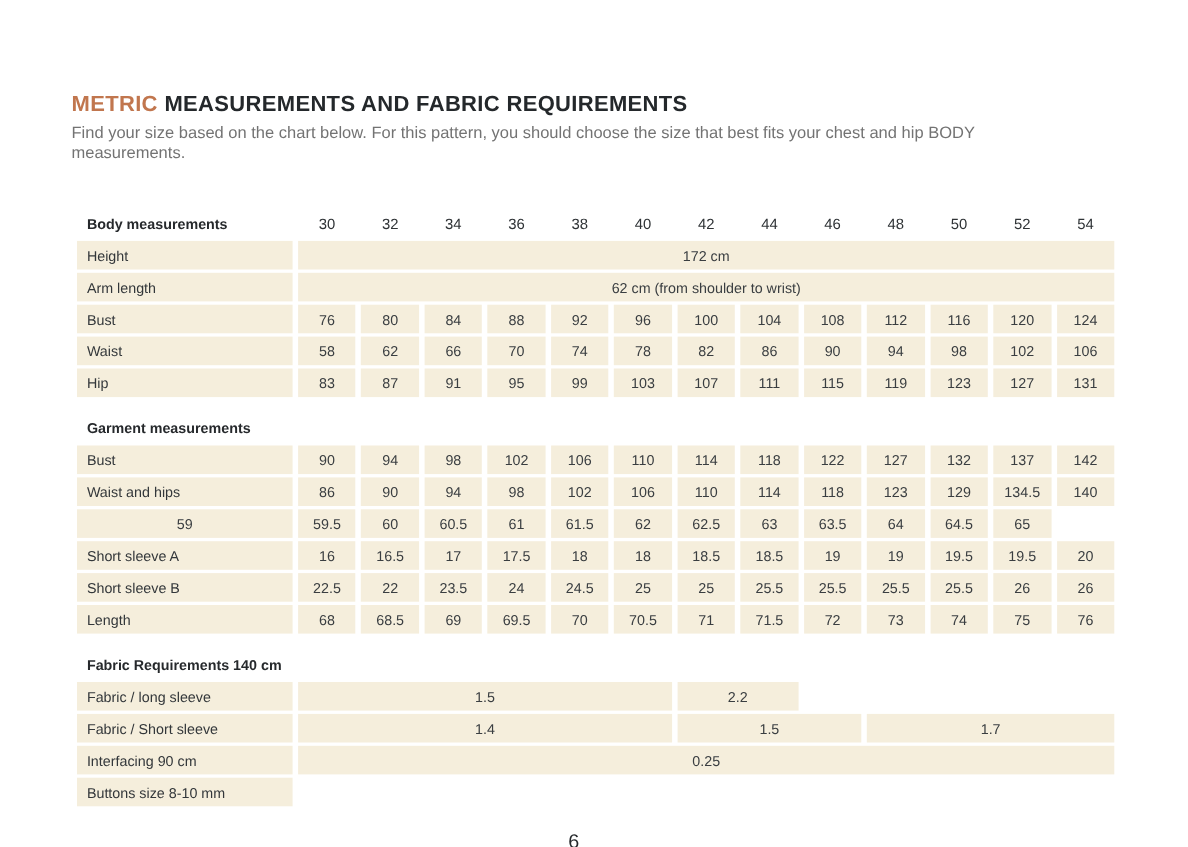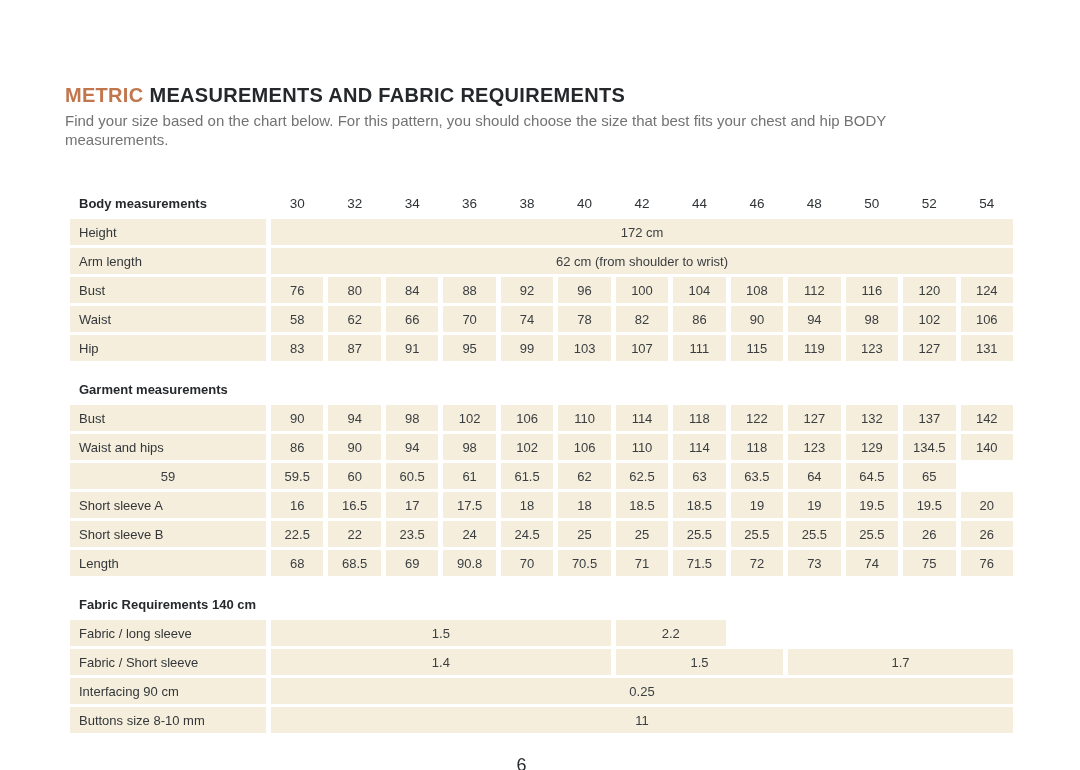--- a/index.html
+++ b/index.html
@@ -263,21 +263,21 @@
         <div class="t-cell">25.5</div>
         <div class="t-cell">25.5</div>
         <div class="t-cell">26</div>
         <div class="t-cell">26</div>
       </div>
       <div class="t-row">
         <div class="t-label">Length</div>
         <div class="t-cell">68</div>
         <div class="t-cell">68.5</div>
         <div class="t-cell">69</div>
-        <div class="t-cell">90.8</div>
+        <div class="t-cell">69.5</div>
         <div class="t-cell">70</div>
         <div class="t-cell">70.5</div>
         <div class="t-cell">71</div>
         <div class="t-cell">71.5</div>
         <div class="t-cell">72</div>
         <div class="t-cell">73</div>
         <div class="t-cell">74</div>
         <div class="t-cell">75</div>
         <div class="t-cell">76</div>
       </div>
@@ -294,19 +294,18 @@
         <div class="t-cell" style="grid-column: span 6;">1.4</div>
         <div class="t-cell" style="grid-column: span 3;">1.5</div>
         <div class="t-cell" style="grid-column: span 4;">1.7</div>
       </div>
       <div class="t-row">
         <div class="t-label">Interfacing 90 cm</div>
         <div class="t-cell" style="grid-column: span 13;">0.25</div>
       </div>
       <div class="t-row">
         <div class="t-label">Buttons size 8-10 mm</div>
-        <div class="t-cell" style="grid-column: span 13;">11</div>
       </div>
     </div>
 
   <div class="page-number">6</div>
 
 </div>
 
 </body></html>

